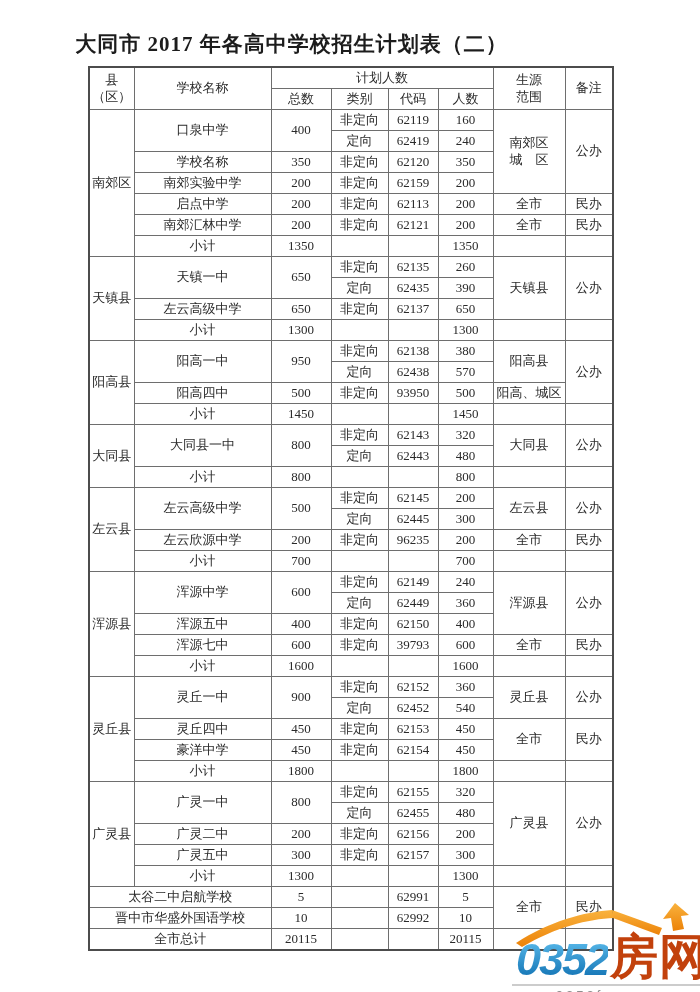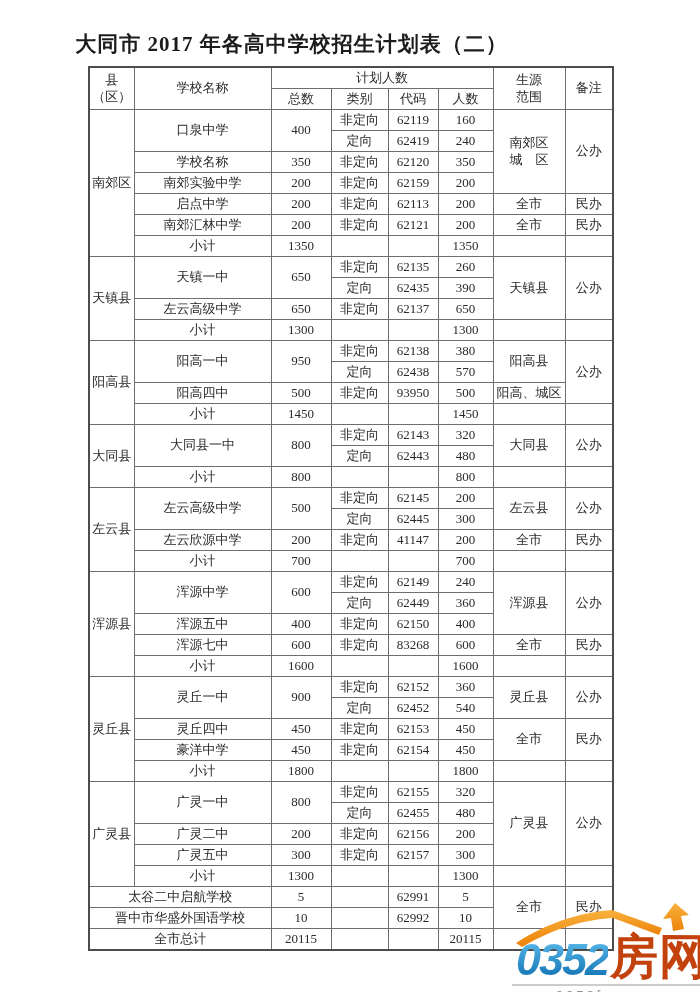--- a/index.html
+++ b/index.html
@@ -248,21 +248,21 @@
   </tr>
   <tr>
     <td>定向</td>
     <td>62445</td>
     <td>300</td>
   </tr>
   <tr>
     <td>左云欣源中学</td>
     <td>200</td>
     <td>非定向</td>
-    <td>41147</td>
+    <td>96235</td>
     <td>200</td>
     <td>全市</td>
     <td>民办</td>
   </tr>
   <tr>
     <td>小计</td>
     <td>700</td>
     <td></td>
     <td></td>
     <td>700</td>
@@ -289,21 +289,21 @@
     <td>浑源五中</td>
     <td>400</td>
     <td>非定向</td>
     <td>62150</td>
     <td>400</td>
   </tr>
   <tr>
     <td>浑源七中</td>
     <td>600</td>
     <td>非定向</td>
-    <td>83268</td>
+    <td>39793</td>
     <td>600</td>
     <td>全市</td>
     <td>民办</td>
   </tr>
   <tr>
     <td>小计</td>
     <td>1600</td>
     <td></td>
     <td></td>
     <td>1600</td>

